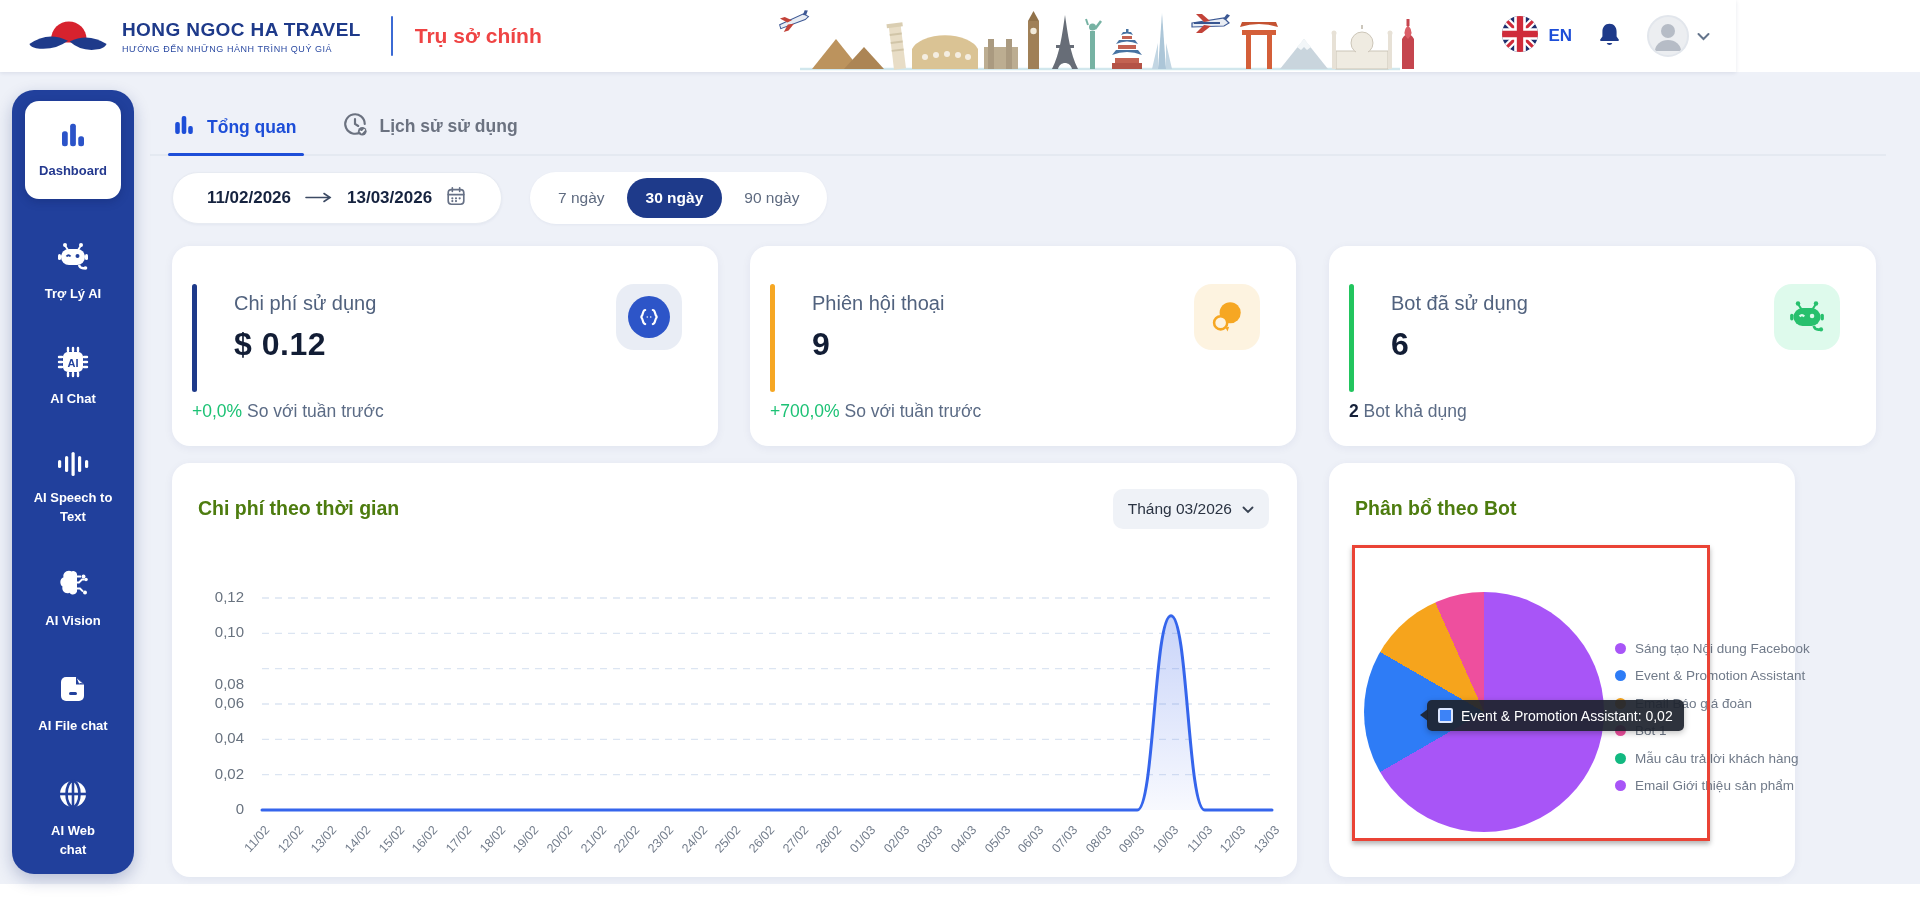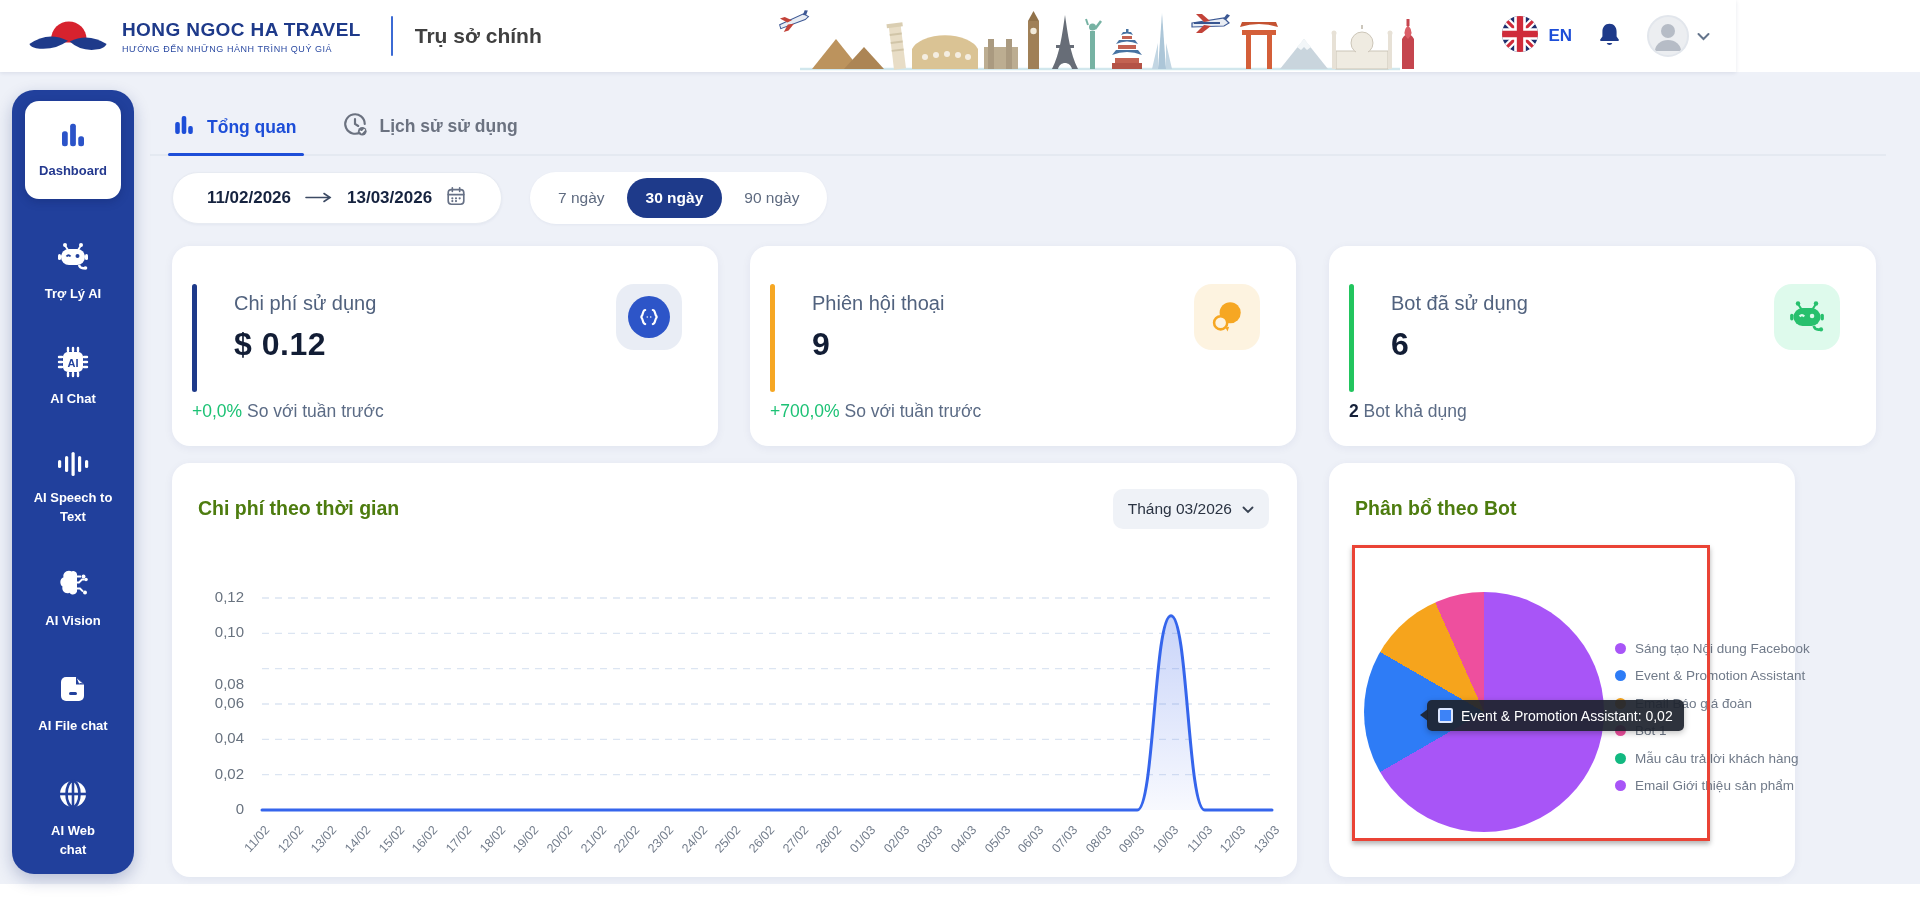--- a/index.html
+++ b/index.html
@@ -11,21 +11,21 @@
   .page-bg { position:absolute; left:0; top:72px; width:1920px; height:812px; background:#eef1f8; }
 
   
   .topbar { position:absolute; left:0; top:0; width:1736px; height:72px; background:#fff;
     box-shadow:0 1px 4px rgba(20,35,90,.10); z-index:20; }
   .brand { position:absolute; left:26px; top:6px; display:flex; align-items:center; gap:12px; }
   .brand-text { display:flex; flex-direction:column; }
   .brand-name { font-size:19px; font-weight:800; color:#1e3a8a; letter-spacing:.4px; }
   .brand-tagline { font-size:9px; font-weight:400; color:#2b4aa2; letter-spacing:.55px; margin-top:3px; }
   .brand-divider { width:2px; height:40px; background:#3b6ad4; border-radius:1px; margin:0 10px 0 18px; }
-  .branch-label { font-size:21px; font-weight:600; color:#404040; }
+  .branch-label { font-size:21px; font-weight:600; color:#ef4444; }
   .landmarks { position:absolute; left:760px; top:5px; width:660px; height:66px; }
   .top-right { position:absolute; right:26px; top:0; height:72px; display:flex; align-items:center; gap:24px; }
   .lang { display:flex; align-items:center; gap:10px; }
   .lang-label { font-size:17px; font-weight:700; color:#1d4ed8; }
   .avatar-wrap { display:flex; align-items:center; gap:8px; }
   .avatar { width:42px; height:42px; border-radius:50%; background:#eceef1; border:2px solid #e2e6ec; overflow:hidden; }
 
   
   .sidebar { position:absolute; left:12px; top:90px; width:122px; height:784px; background:#21409c;
     border-radius:22px; box-shadow:0 6px 16px rgba(20,40,110,.25); display:flex; flex-direction:column;

